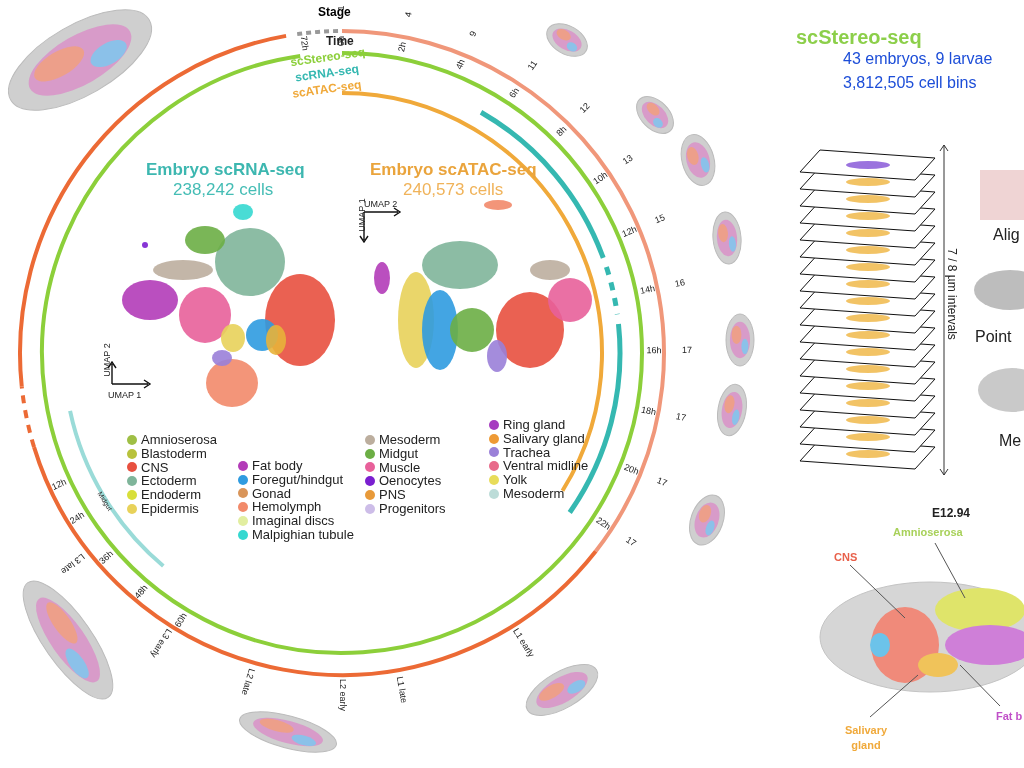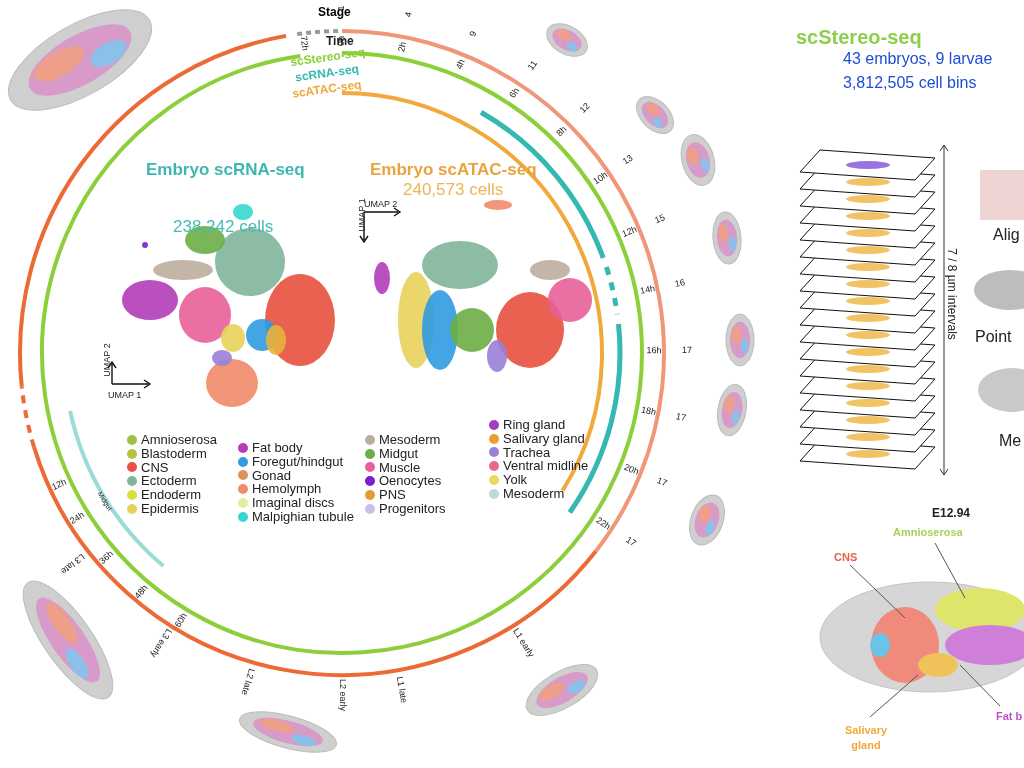--- a/index.html
+++ b/index.html
@@ -1,20 +1,20 @@
 <!DOCTYPE html>
 <html><head>
 <meta charset="utf-8">
 <style>
   html, body { margin:0; padding:0; background:#ffffff; }
   body { width:1024px; height:768px; position:relative; overflow:hidden; font-family:"Liberation Sans", sans-serif; }
   #stage { position:absolute; left:0; top:0; width:1024px; height:768px; }
   .abs { position:absolute; }
   .title-rna { color:#3db7b0; font-weight:bold; font-size:17px; }
-  .cells-rna { color:#45bdb5; font-size:17px;margin-top:37px; }
+  .cells-rna { color:#45bdb5; font-size:17px; }
   .title-atac { color:#eaa43c; font-weight:bold; font-size:17px; }
   .cells-atac { color:#f0b35a; font-size:17px; }
   .legend-col { position:absolute; font-size:13px; color:#222; line-height:13.8px; }
   .legend-item { display:flex; align-items:center; white-space:nowrap; }
   .dot { width:10px; height:10px; border-radius:50%; margin-right:4px; flex:none; }
   .rt-title { color:#8ccf4a; font-weight:bold; font-size:20px; }
   .rt-sub { color:#1d4ed8; font-size:16px;margin-left:47px; }
   .lbl { font-size:9px; color:#222; }
 </style>
 </head>
@@ -224,21 +224,21 @@
         </div>
         <div class="legend-item">
           <span class="dot" style="background: rgb(216, 223, 58);"></span>
           <span>Endoderm</span>
         </div>
         <div class="legend-item">
           <span class="dot" style="background: rgb(232, 210, 90);"></span>
           <span>Epidermis</span>
         </div>
       </div>
-      <div class="legend-col" style="left: 238px; top: 441px;">
+      <div class="legend-col" style="left: 238px; top: 459px;">
         <div class="legend-item">
           <span class="dot" style="background: rgb(179, 60, 184);"></span>
           <span>Fat body</span>
         </div>
         <div class="legend-item">
           <span class="dot" style="background: rgb(47, 155, 224);"></span>
           <span>Foregut/hindgut</span>
         </div>
         <div class="legend-item">
           <span class="dot" style="background: rgb(217, 149, 90);"></span>

